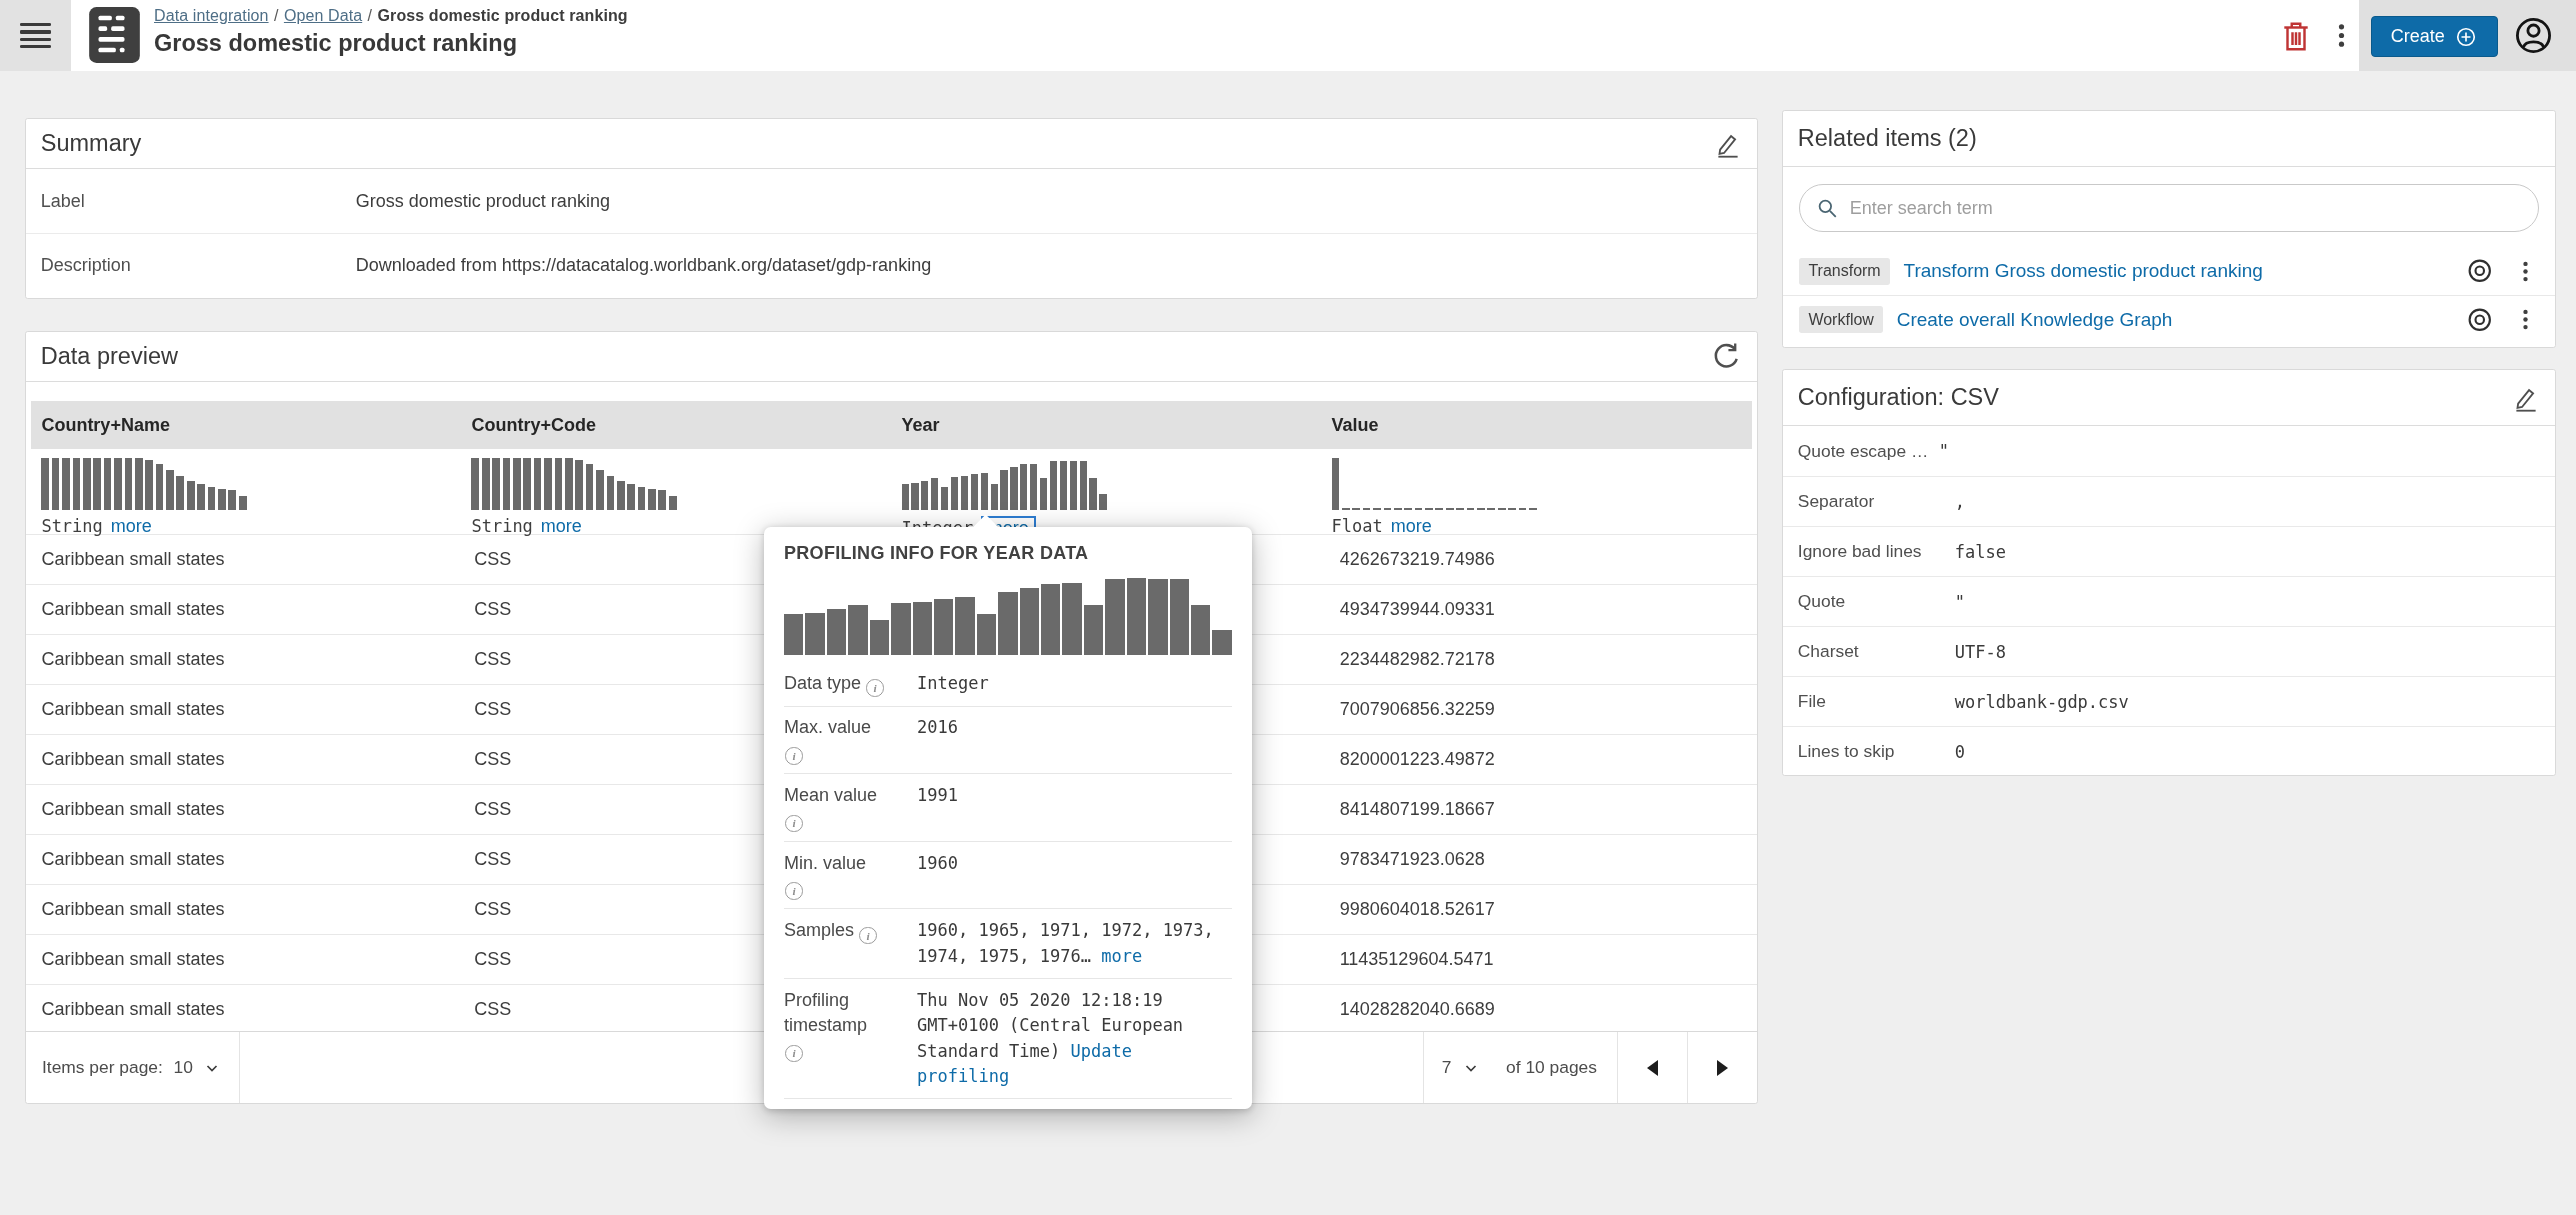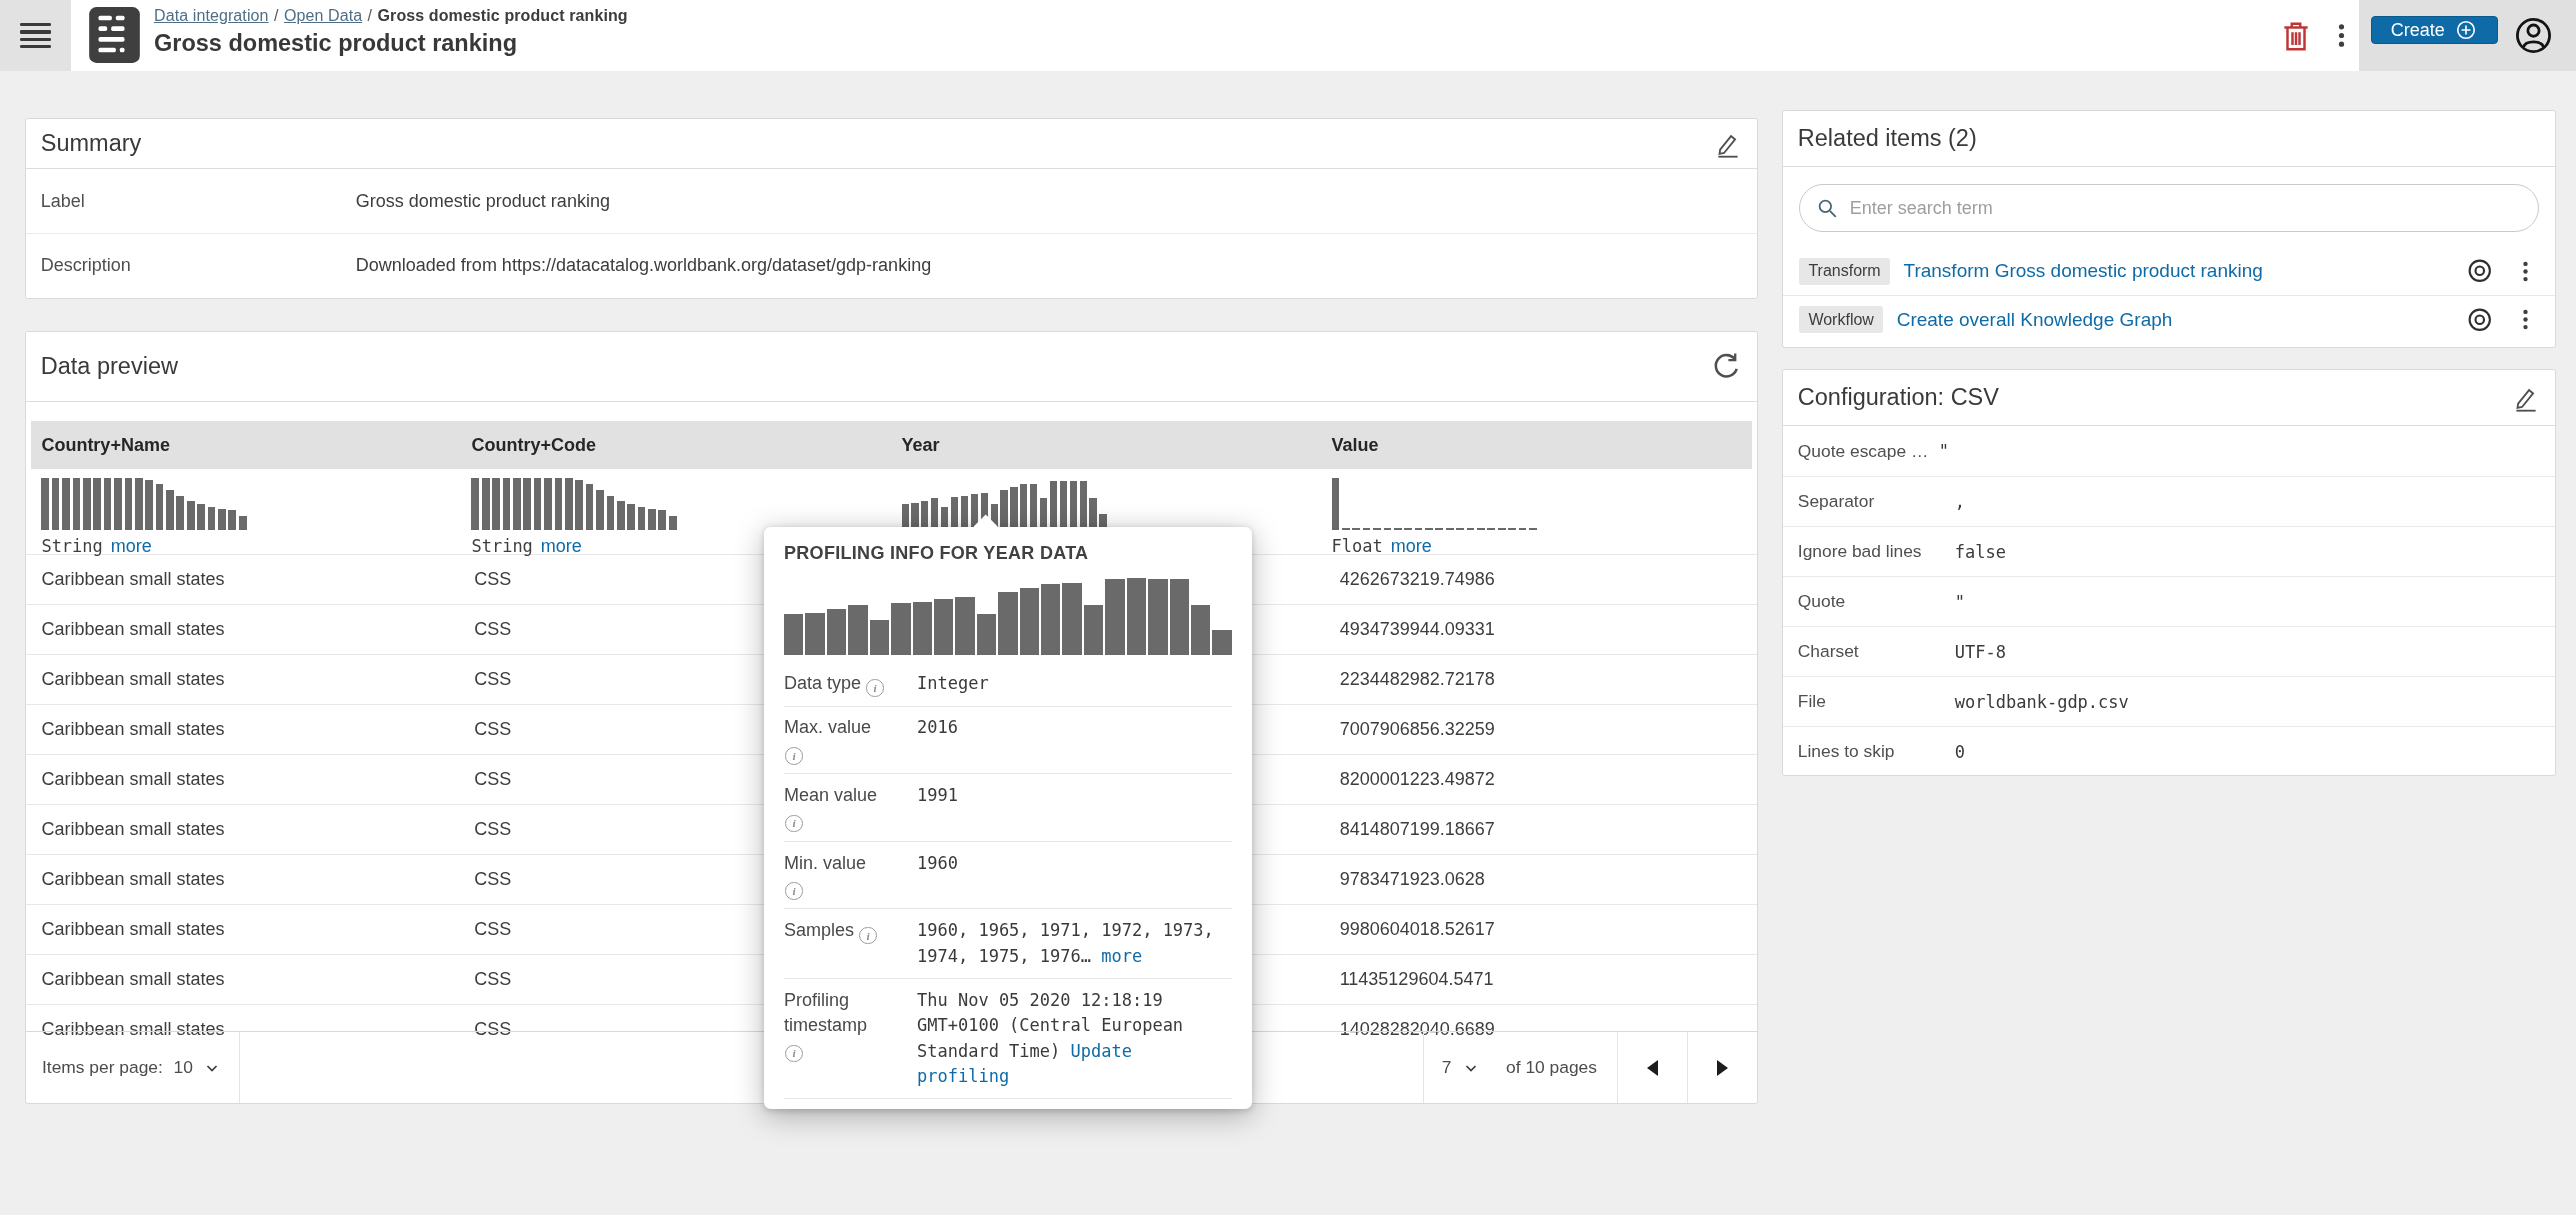--- a/index.html
+++ b/index.html
@@ -16,40 +16,40 @@
   #head-text { position:absolute; left:154px; top:6.7px; }
   #breadcrumb { font-size:16px; color:#3c3c3c; letter-spacing:0.1px; }
   #breadcrumb .crumb-link { color:#4e6e86; text-decoration:underline; cursor:pointer; }
   #breadcrumb .sep { color:#5a5a5a; margin:0 5.4px; }
   #breadcrumb .crumb-current { color:#3c3c3c; font-weight:700; }
   #page-title { font-size:23.5px; font-weight:700; color:#383838; margin-top:5.4px; }
   #header-right-strip { position:absolute; right:0; top:0; width:217px; height:71px; background:#e0e0e0; }
   .hdr-icon { position:absolute; top:19px; cursor:pointer; }
   #trash-btn { left:2279px; }
   #kebab-btn { left:2326px; top:20px; }
-  #create-btn { position:absolute; left:2371px; top:16px; width:127px; height:28px; background:#0e6ba8; border:1.3px solid #0a5a8c; border-radius:4px; color:#fff; font-size:18px; font-weight:500; display:flex; align-items:center; justify-content:center; gap:9.4px; cursor:pointer; }
+  #create-btn { position:absolute; left:2371px; top:16px; width:127px; height:41px; background:#0e6ba8; border:1.3px solid #0a5a8c; border-radius:4px; color:#fff; font-size:18px; font-weight:500; display:flex; align-items:center; justify-content:center; gap:9.4px; cursor:pointer; }
   #avatar-btn { position:absolute; left:2514px; top:16px; cursor:pointer; }
 
   
   .card { position:absolute; background:#fff; border:1.3px solid #d9d9d9; border-radius:2.7px;margin-top:19px; }
   .card-head { display:flex; align-items:center; justify-content:space-between; padding:0 14.8px; border-bottom:1.3px solid #dcdcdc; }
   .card-title { font-size:23.5px; color:#3a3a3a; }
   .icon-btn { cursor:pointer; display:flex; align-items:center; }
 
   
   #summary-card { left:25px; top:99px; width:1733px; height:181px; }
   #summary-card .card-head { height:50px; }
   .s-row { display:flex; align-items:center; height:64px; padding:0 14.8px; font-size:18px; }
   .s-row + .s-row { border-top:1.3px solid #ebebeb; }
   .s-label { width:315px; color:#4f4f4f; }
   .s-value { color:#3d3d3d; }
 
   
   #preview-card { left:25px; top:312px; width:1733px; height:773px; }
-  #preview-card .card-head { height:70px; }
+  #preview-card .card-head { height:50px; }
   #dp-band { margin:19px 5.4px 0; height:48px; background:#e1e1e1; display:grid; grid-template-columns:repeat(4,1fr); align-items:center; }
   #dp-band .band-cell { padding-left:10px; font-size:18px; font-weight:700; color:#262626; }
   #dp-hist { margin:0 5.4px; height:85px; display:grid; grid-template-columns:repeat(4,1fr); }
   .hist-cell { padding:9.4px 0 0 10px; }
   .bars { display:flex; align-items:flex-end; gap:2.7px; height:52px; width:205px; }
   .bars i { flex:1; background:#6a6a6a; display:block; }
   .type-line { margin-top:5.4px; display:flex; align-items:center; }
   .type-name { font-size:17px; color:#3f3f3f; }
   .more-link { font-size:18px; color:#0e6ba8; margin-left:8px; cursor:pointer; }
   .focus-box { border:2px solid #2d7dd2; padding:0 4.7px; }

